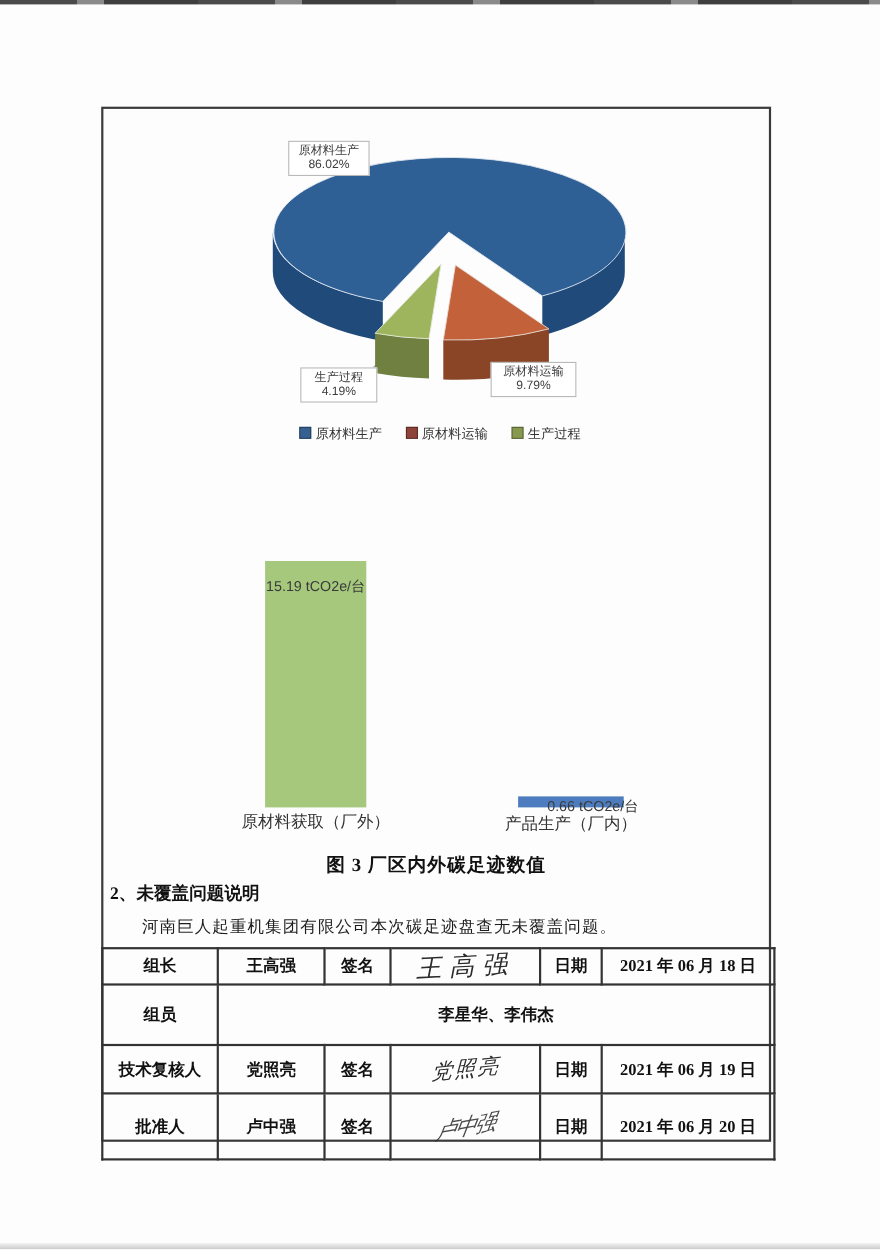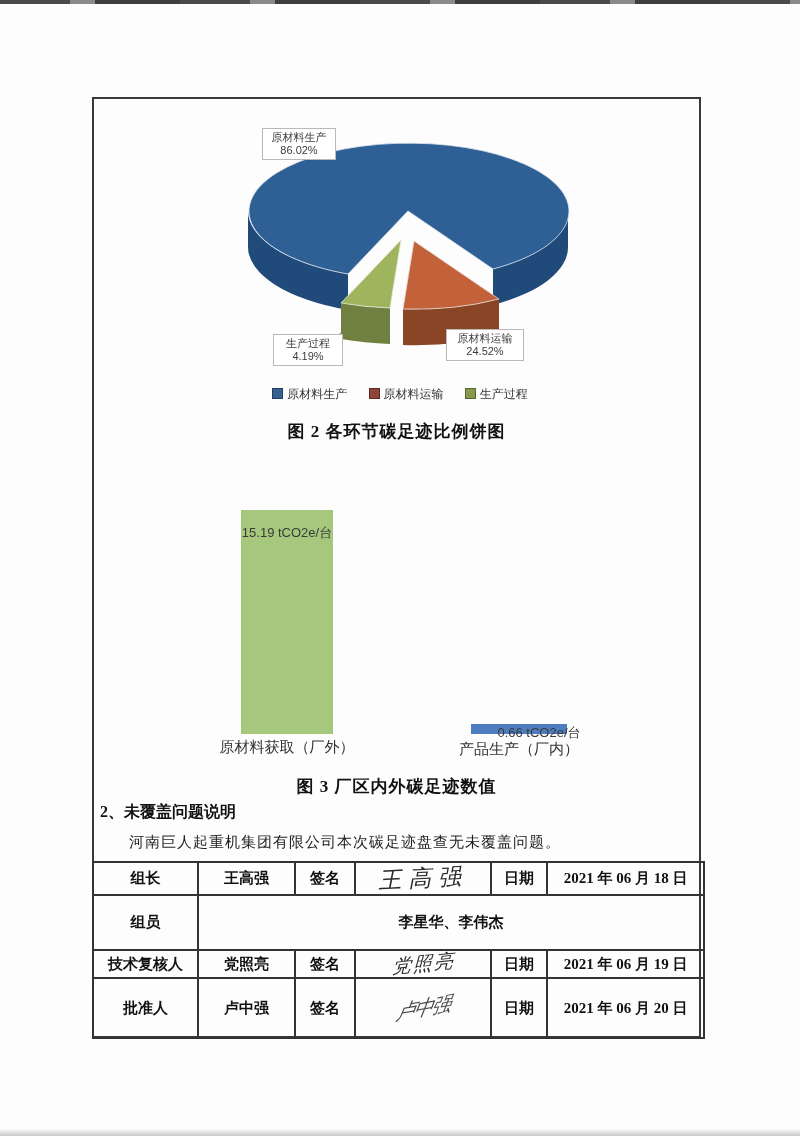--- a/index.html
+++ b/index.html
@@ -72,36 +72,35 @@
   <div class="callout" style="left:262px;top:128px;width:66px;">
     <div>原材料生产</div>
     <div>86.02%</div>
   </div>
   <div class="callout" style="left:273px;top:334px;width:62px;">
     <div>生产过程</div>
     <div>4.19%</div>
   </div>
   <div class="callout" style="left:446px;top:329px;width:70px;">
     <div>原材料运输</div>
-    <div>24.52%</div>
+    <div>9.79%</div>
   </div>
 
   <div class="legend">
     <span class="legend-item">
       <span class="legend-swatch" style="background: rgb(53, 96, 143);"></span><span>原材料生产</span>
     </span>
     <span class="legend-item">
       <span class="legend-swatch" style="background: rgb(142, 68, 56);"></span><span>原材料运输</span>
     </span>
     <span class="legend-item">
       <span class="legend-swatch" style="background: rgb(135, 153, 78);"></span><span>生产过程</span>
     </span>
   </div>
 
-  <div class="fig-caption" style="top:420px;">图 2  各环节碳足迹比例饼图</div>
 
   <div class="bar" style="left: 241px; width: 92px; background: rgb(165, 200, 125); height: 224px; top: 510px;"></div>
   <div class="bar" style="left: 471px; width: 96px; background: rgb(77, 125, 191); height: 10px; top: 724px;"></div>
 
   <div class="bar-value" style="left:202px;top:484px;">15.19 tCO2e/台</div>
   <div class="bar-value" style="left:454px;top:684px;">0.66 tCO2e/台</div>
 
   <div class="bar-cat" style="left:192px;top:738px;">原材料获取（厂外）</div>
   <div class="bar-cat" style="left:424px;top:740px;">产品生产（厂内）</div>
 
@@ -127,21 +126,21 @@
       <td>
         <span class="handwriting">王高强</span>
       </td>
       <td>日期</td>
       <td class="date-cell">2021 年 06 月 18 日</td>
     </tr>
     <tr style="height:55px;">
       <td>组员</td>
       <td class="name-left" colspan="5">李星华、李伟杰</td>
     </tr>
-    <tr style="height:28px;">
+    <tr style="height:44px;">
       <td>技术复核人</td>
       <td>党照亮</td>
       <td>签名</td>
       <td>
         <span class="handwriting compact">党照亮</span>
       </td>
       <td>日期</td>
       <td class="date-cell">2021 年 06 月 19 日</td>
     </tr>
     <tr style="height:60px;">

